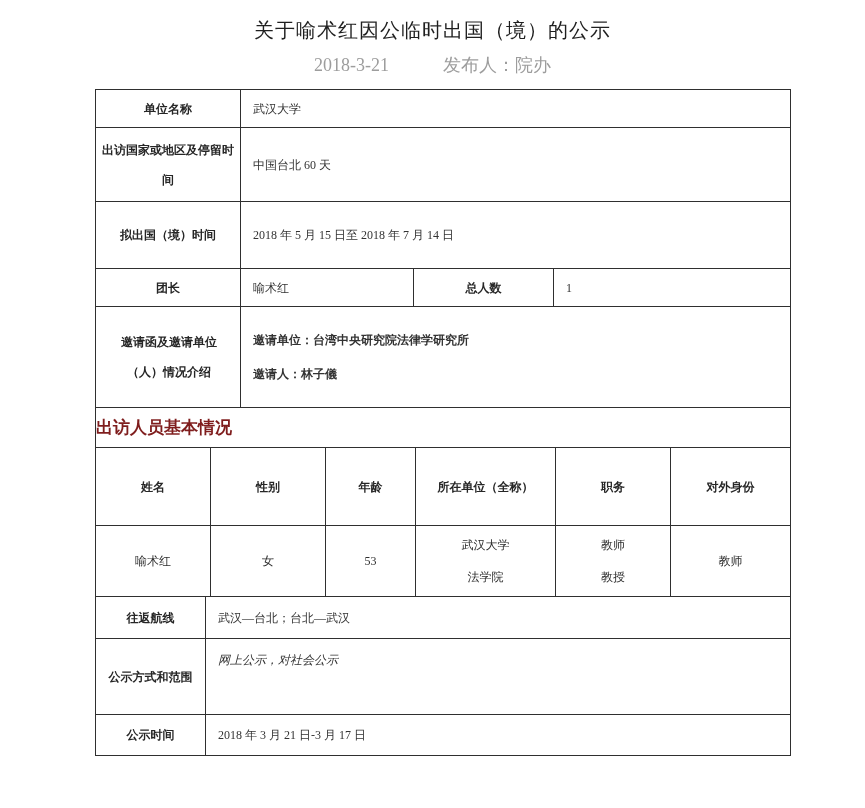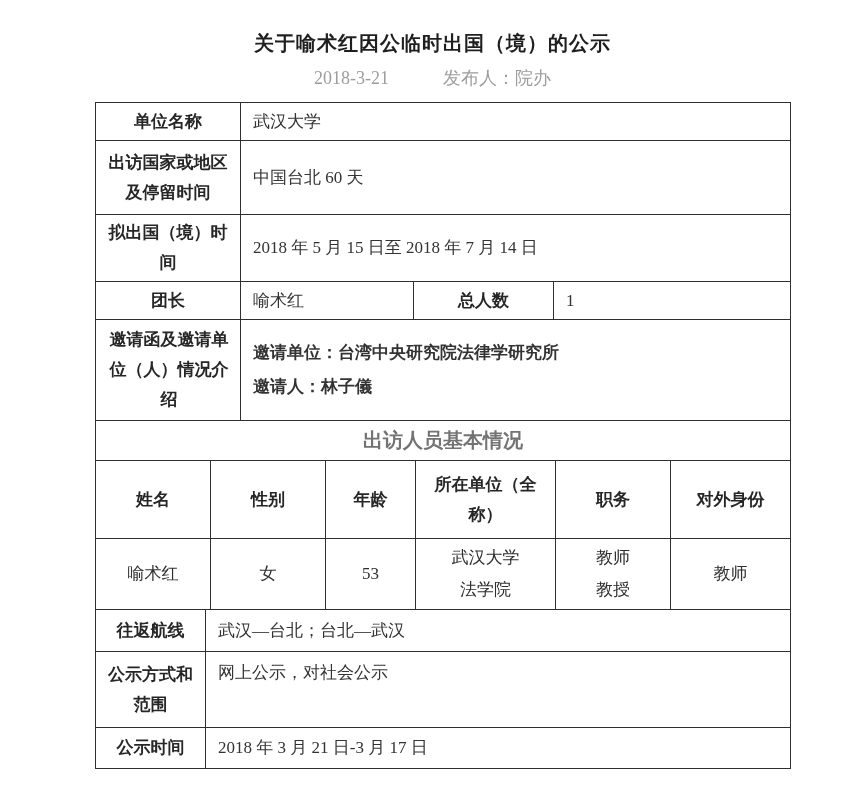--- a/index.html
+++ b/index.html
@@ -8,23 +8,23 @@
     background: #ffffff;
     width: 865px;
     height: 808px;
     overflow: hidden;
     font-family: "Liberation Serif", "DejaVu Serif", serif;
     color: #2e2e2e;
   }
   .doc-title {
     text-align: center;
     font-size: 20px;
-    font-weight: bold;
+    font-weight: normal;
     color: #1f1f1f;
-    margin-top: 29px;
+    margin-top: 16px;
     line-height: 28px;
     letter-spacing: 1px;
   }
   .doc-subtitle {
     display: flex;
     justify-content: center;
     align-items: baseline;
     gap: 54px;
     color: #9d9d9d;
     font-size: 18px;
@@ -37,61 +37,61 @@
     margin-top: 10px;
   }
   table {
     border-collapse: collapse;
     table-layout: fixed;
     width: 695px;
   }
   table + table { margin-top: -1px; }
   td {
     border: 1px solid #2f2f2f;
-    font-size: 17px;
+    font-size: 12px;
     vertical-align: middle;
     padding: 0;
     overflow: hidden;
   }
   td.lbl {
     font-weight: bold;
     text-align: center;
     color: #262626;
     line-height: 30px;
     padding: 2px 6px;
   }
   td.val {
     text-align: left;
     padding: 2px 6px 2px 12px;
     color: #333333;
     line-height: 30px;
   }
   td.val.bold { font-weight: bold; line-height: 34px; }
-  td.val.top { vertical-align: top; padding-top: 6px; }
+  td.val.top { vertical-align: top; padding-top: 6px; font-style: italic; }
   td.center {
     text-align: center;
     padding: 2px 4px;
     line-height: 30px;
   }
   td.center.two-line { line-height: 32px; }
   .h33 { height: 33px; }
   .h36 { height: 36px; }
   .h37 { height: 37px; }
   .h39 { height: 39px; }
   .h62 { height: 62px; }
   .h66 { height: 66px; }
   .h67 { height: 67px; }
   .h69 { height: 69px; }
   .h73 { height: 73px; }
   .h96 { height: 96px; }
   td.section-title {
     font-weight: bold;
-    text-align: center;
-    font-size: 20px;
-    color: #737373;
+    text-align: left;
+    font-size: 17px;
+    color: #7f1d1d;
   }
   td.ph {
     font-weight: bold;
     text-align: center;
     line-height: 30px;
     padding: 2px 6px;
     color: #262626;
   }
 </style>
 </head>

